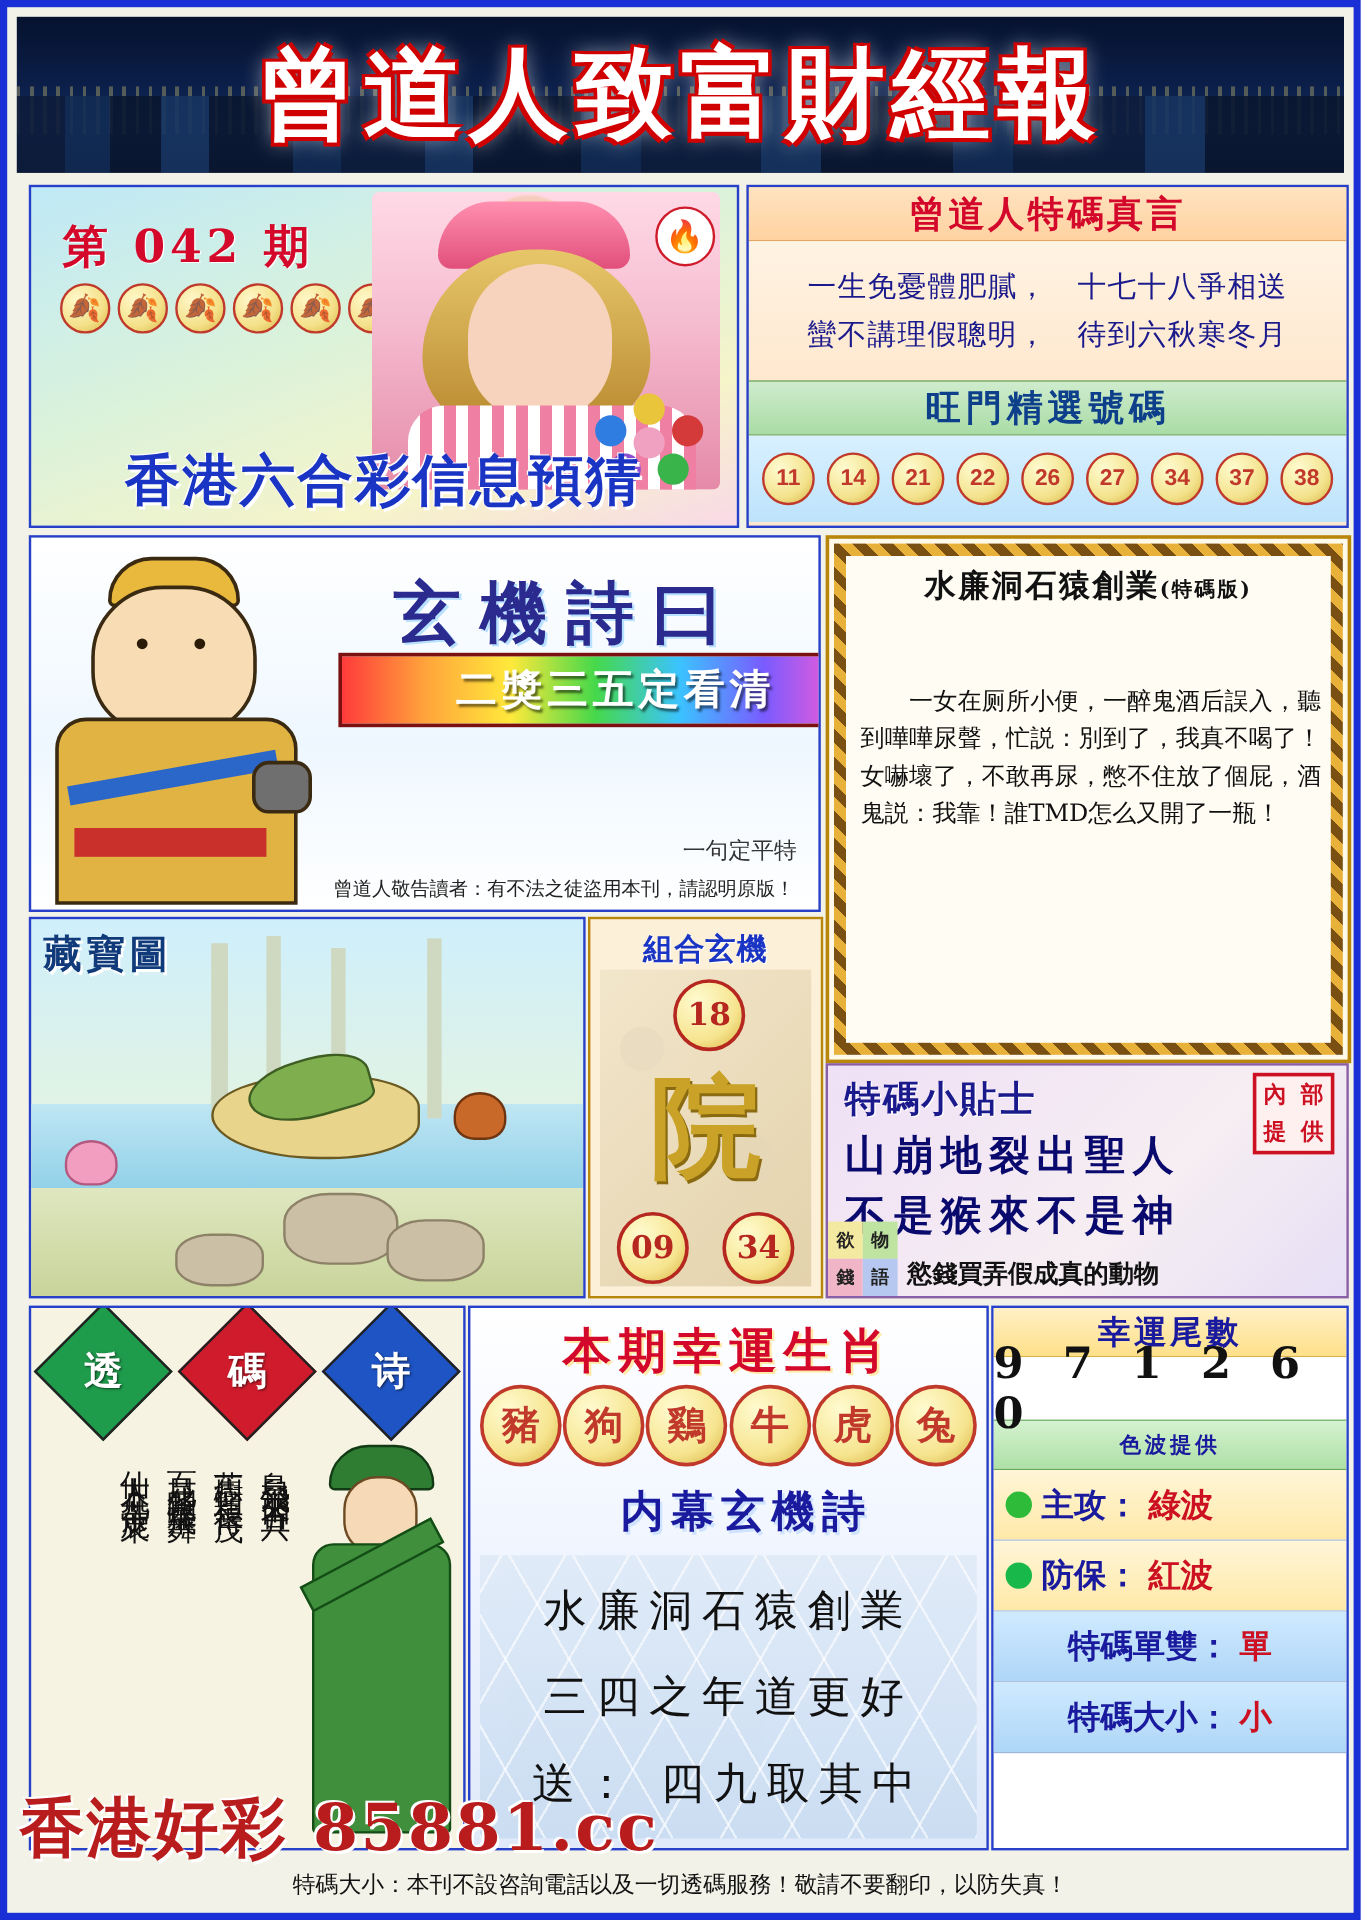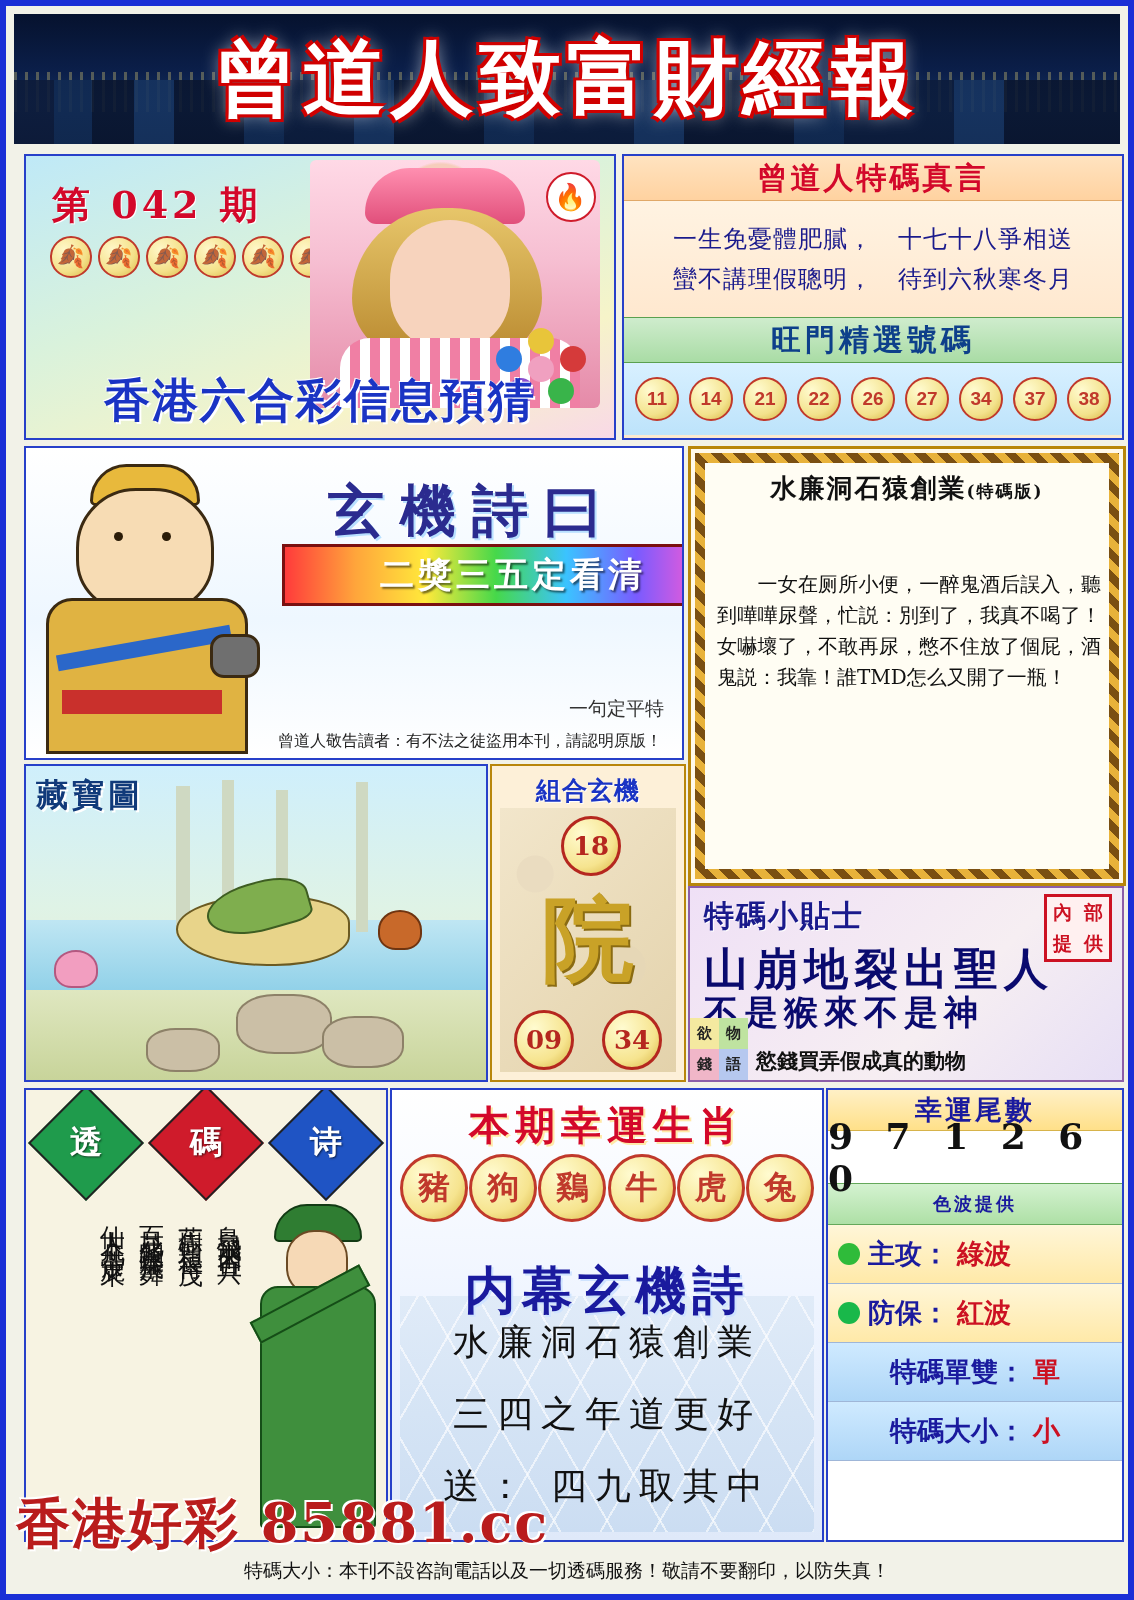--- a/index.html
+++ b/index.html
@@ -307,21 +307,21 @@
     background: linear-gradient(135deg,#efe0f6,#f6eef2 60%,#e7dff5);
     overflow:hidden;
   }
   .tips-title {
     position:absolute; left: 14px; top: 8px;
     font-family:"DejaVu Serif",serif;font-size:30px;font-weight:bold;color:#1a1a8c;
     letter-spacing:2px; text-shadow: 1px 1px 0 #fff;
   }
   .tips-line1 {
     position:absolute; left: 14px; top: 52px;
-    font-family:Liberation Serif, serif;font-size:44px;font-weight:bold;color:#0a0a6e;
+    font-family:Liberation Serif, serif;font-size:34px;font-weight:bold;color:#0a0a6e;
     letter-spacing:6px;
   }
   .tips-line2 {
     position:absolute; left: 14px; top: 102px;
     font-family:"DejaVu Serif",serif;font-size:34px;font-weight:bold;color:#0a0a6e;
     letter-spacing:6px;
   }
   .stamp {
     position:absolute; right: 10px; top: 6px; width: 62px; height: 62px;
     border: 3px solid #cc1122; color:#cc1122; background:#fff0f0;
@@ -391,23 +391,23 @@
     display:flex; justify-content:space-between;
   }
   .zodiac {
     width: 62px;height:62px;border-radius:50%;
     background: radial-gradient(circle at 32% 28%, #fffbd0,#f6e48f 62%,#d7b340);
     border:3px solid #c0392b;
     display:flex;align-items:center;justify-content:center;
     font-family:"DejaVu Serif",serif;font-size:32px;font-weight:bold;color:#c0392b;
   }
   .inner-title {
-    position:absolute; left:0; top: 146px; width:100%; text-align:center;
-    font-family:"DejaVu Serif",serif;font-size:51px;font-weight:bold;color:#1a1a9e;
-    letter-spacing: 6px; text-shadow: 2px 2px 0 #cfe3ff; margin-top: 21px;
+    position:absolute; left:15px; top: 146px; width:100%; text-align:center;
+    font-family:"DejaVu Serif",serif;font-size:36px;font-weight:bold;color:#1a1a9e;
+    letter-spacing: 6px; text-shadow: 2px 2px 0 #cfe3ff;
   }
   .inner-line {
     position:absolute; left:0; width:100%; text-align:center;
     font-family:"DejaVu Serif",serif;font-size:36px;color:#111; letter-spacing: 8px;
   }
   .hex-bg {
     position:absolute; left: 8px; top: 206px; right: 8px; bottom: 8px;
     background:
       repeating-linear-gradient(60deg, rgba(255,255,255,.65) 0 2px, rgba(0,0,0,0) 2px 46px),
       repeating-linear-gradient(-60deg, rgba(255,255,255,.65) 0 2px, rgba(0,0,0,0) 2px 46px),

